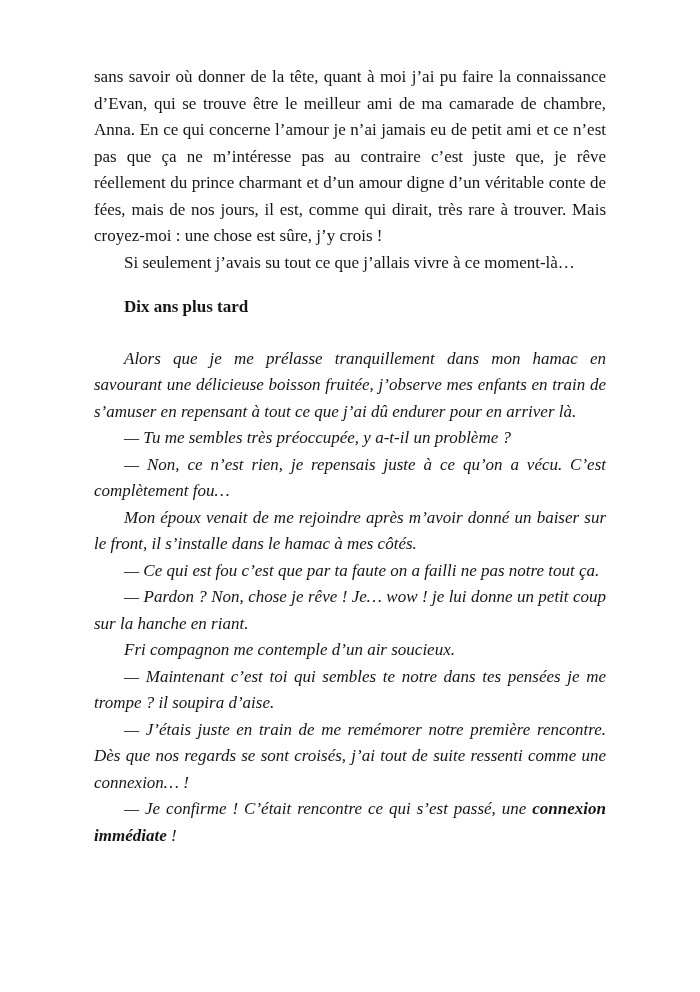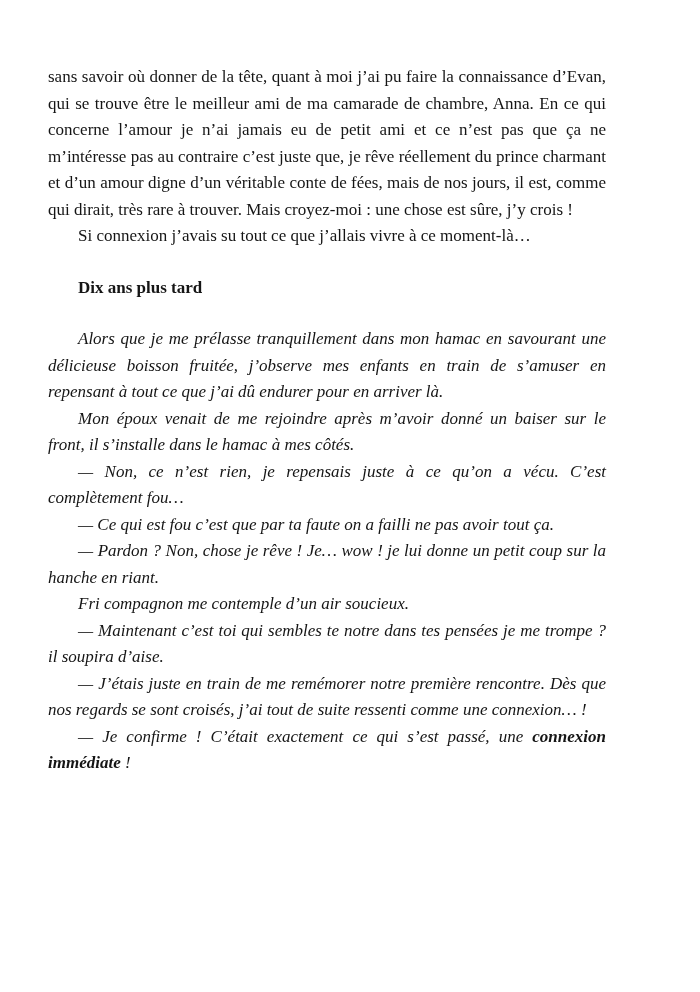--- a/index.html
+++ b/index.html
@@ -6,57 +6,58 @@
     margin: 0;
     padding: 0;
     background: #ffffff;
   }
   .page {
     position: relative;
     width: 700px;
     height: 992px;
     background: #ffffff;
     box-sizing: border-box;
-    padding: 64px 94px 0 48px;
+    padding: 64px 94px 0 94px;
     font-family: "Liberation Serif", "DejaVu Serif", serif;
     font-size: 17px;
     line-height: 26.5px;
     color: #151515;
     overflow: hidden;
   }
   .page-body p {
     margin: 0;
     text-align: justify;
   }
   .page-body p.indent {
     text-indent: 30px;
   }
   .page-body p.italic {
     font-style: italic;
   }
   .page-body p.heading {
     font-weight: bold;
-    margin-top: 25px;
+    margin-top: 18px;
     margin-bottom: 25px;
   }
   .page-body .bold {
     font-weight: bold;
   }
 </style>
 </head>
 <body>
 
 <div class="page">
   <div class="page-body">
       <p class="roman"><span>sans savoir où donner de la tête, quant à moi j’ai pu faire la connaissance d’Evan, qui se trouve être le meilleur ami de ma camarade de chambre, Anna. En ce qui concerne l’amour je n’ai jamais eu de petit ami et ce n’est pas que ça ne m’intéresse pas au contraire c’est juste que, je rêve réellement du prince charmant et d’un amour digne d’un véritable conte de fées, mais de nos jours, il est, comme qui dirait, très rare à trouver. Mais croyez-moi : une chose est sûre, j’y crois !</span></p>
-      <p class="roman indent"><span>Si connexion j’avais su tout ce que j’allais vivre à ce moment-là…</span></p>
+      <p class="roman indent"><span>Si seulement j’avais su tout ce que j’allais vivre à ce moment-là…</span></p>
       <p class="heading indent"><span class="bold">Dix ans plus tard</span></p>
       <p class="italic indent"><span>Alors que je me prélasse tranquillement dans mon hamac en savourant une délicieuse boisson fruitée, j’observe mes enfants en train de s’amuser en repensant à tout ce que j’ai dû endurer pour en arriver là.</span></p>
+      <p class="italic indent"><span>— Tu me sembles très préoccupée, y a-t-il un problème ?</span></p>
+      <p class="italic indent"><span>— Non, ce n’est rien, je repensais juste à ce qu’on a vécu. C’est complètement fou…</span></p>
       <p class="italic indent"><span>Mon époux venait de me rejoindre après m’avoir donné un baiser sur le front, il s’installe dans le hamac à mes côtés.</span></p>
-      <p class="italic indent"><span>— Non, ce n’est rien, je repensais juste à ce qu’on a vécu. C’est complètement fou…</span></p>
-      <p class="italic indent"><span>— Ce qui est fou c’est que par ta faute on a failli ne pas avoir tout ça.</span></p>
+      <p class="italic indent"><span>— Ce qui est fou c’est que par ta faute on a failli ne pas notre tout ça.</span></p>
       <p class="italic indent"><span>— Pardon ? Non, chose je rêve ! Je… wow ! je lui donne un petit coup sur la hanche en riant.</span></p>
       <p class="italic indent"><span>Fri compagnon me contemple d’un air soucieux.</span></p>
       <p class="italic indent"><span>— Maintenant c’est toi qui sembles te notre dans tes pensées je me trompe ? il soupira d’aise.</span></p>
       <p class="italic indent"><span>— J’étais juste en train de me remémorer notre première rencontre. Dès que nos regards se sont croisés, j’ai tout de suite ressenti comme une connexion… !</span></p>
-      <p class="italic indent"><span>— Je confirme ! C’était exactement ce qui s’est passé, une </span><span class="bold">connexion immédiate</span><span> !</span></p>
+      <p class="italic indent"><span>— Je confirme ! C’était rencontre ce qui s’est passé, une </span><span class="bold">connexion immédiate</span><span> !</span></p>
     </div>
 </div>
 
 </body></html>

